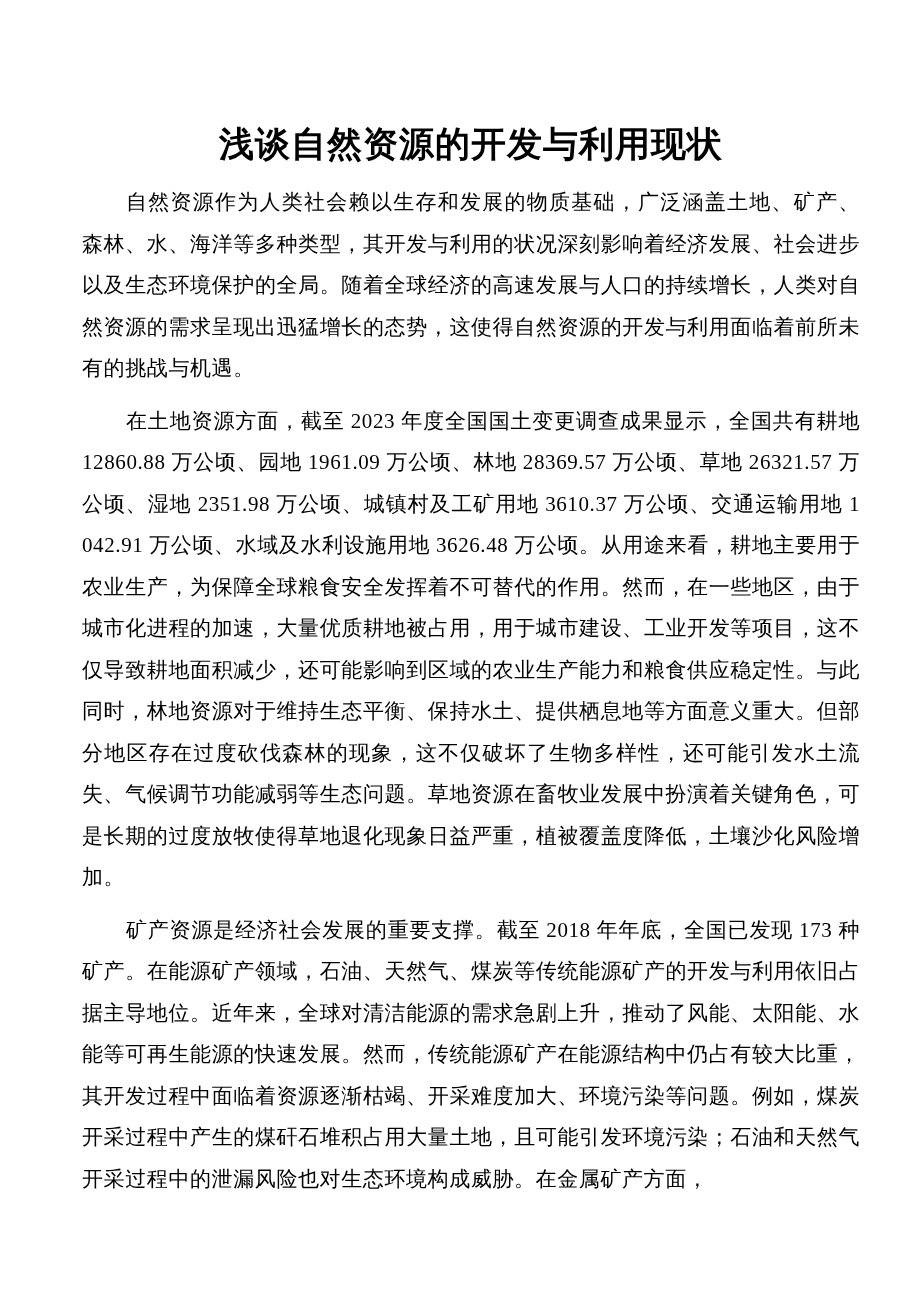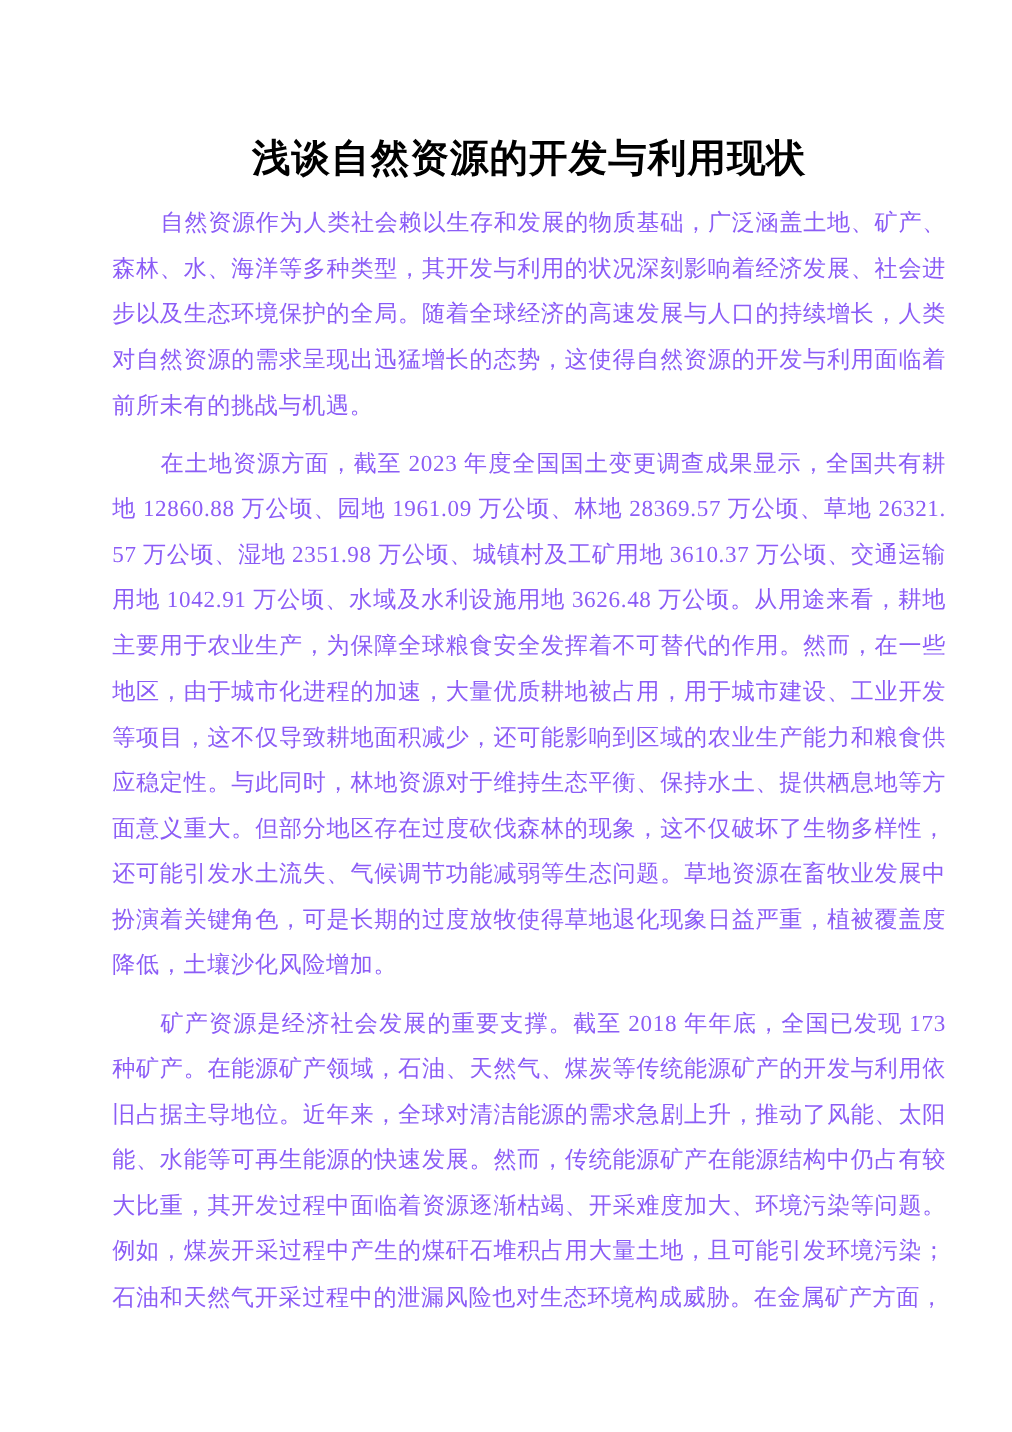--- a/index.html
+++ b/index.html
@@ -7,21 +7,20 @@
 
   .page {
     position: relative;
     width: 920px;
     height: 1302px;
     margin: 0 auto;
     background: #ffffff;
     overflow: hidden;
     font-family: "Liberation Serif", "DejaVu Serif", serif;
     color: #000000;
-    padding-left: 20px;
   }
 
   .content {
     padding: 120px 60px 0 82px; 
   }
 
   .doc-title {
     margin: 0 0 14px 0;
     font-family: "Liberation Sans", "DejaVu Sans", sans-serif;
     font-weight: bold;
@@ -33,21 +32,21 @@
   }
 
   .doc-paragraph {
     margin: 0 0 11px 0;
     font-size: 21px;
     line-height: 41.5px;
     letter-spacing: 0.6px;
     text-align: justify;
     text-justify: inter-ideograph;
     text-indent: 44px; 
-    color: #8b5cf6;
+    color: #000000;
     word-break: break-all;
   }
 </style>
 </head>
 <body>
 
 <div class="page">
   <div class="content">
 
     <h1 class="doc-title">浅谈自然资源的开发与利用现状</h1>

